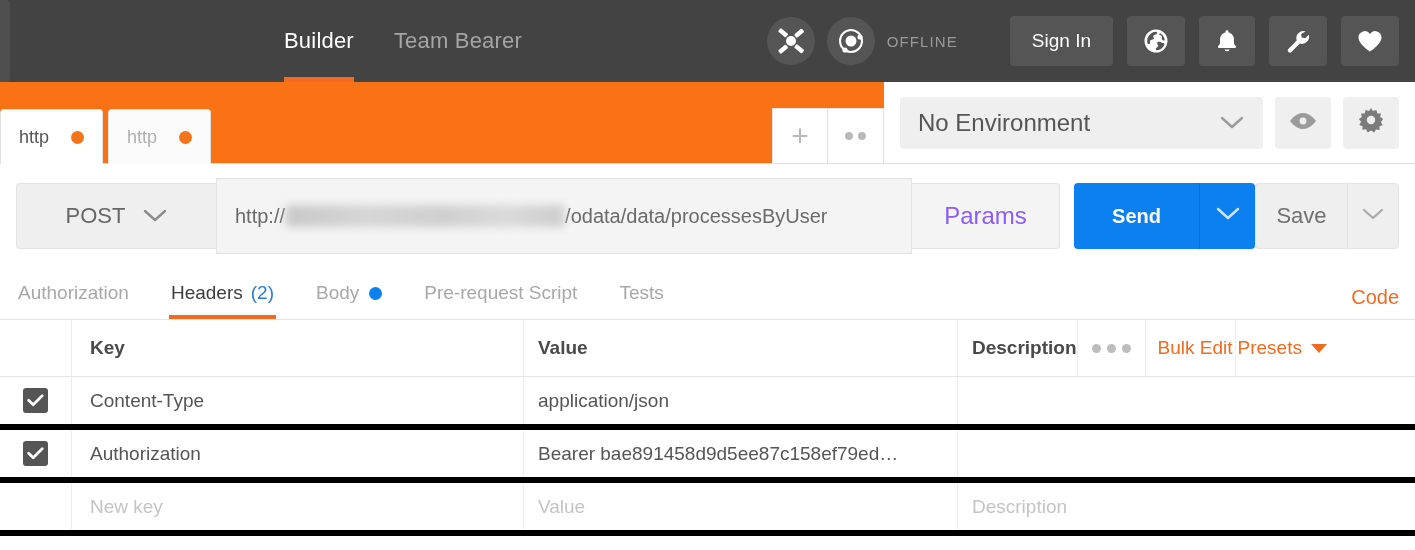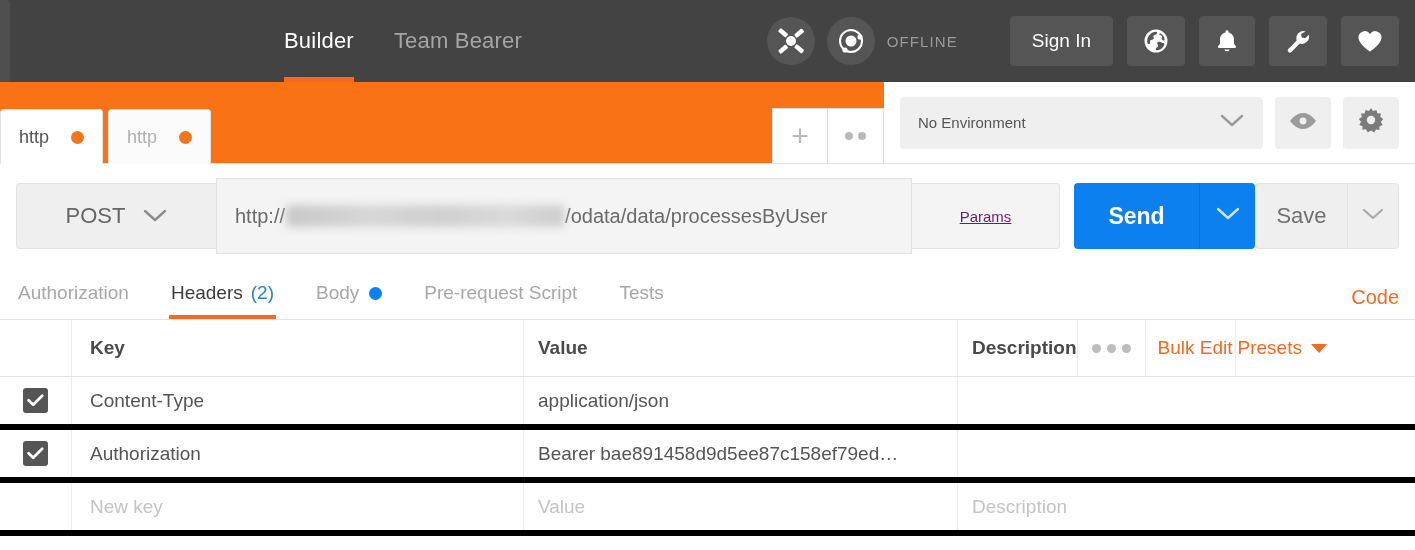--- a/index.html
+++ b/index.html
@@ -161,21 +161,21 @@
   }
   .env-select {
     flex:1;
     height:52px;
     background:#efefef;
     border-radius:4px;
     display:flex;
     align-items:center;
     justify-content:space-between;
     padding:0 18px;
-    font-size:15px;
+    font-size:24px;
     color:#555555;
     cursor:pointer;
   }
   .sq-btn {
     width:56px; height:52px;
     background:#efefef;
     border-radius:4px;
     display:flex; align-items:center; justify-content:center;
     cursor:pointer;
   }
@@ -226,30 +226,29 @@
     margin:0 1px;
     user-select:none;
   }
   .params-box {
     width:148px; height:66px;
     background:#f4f4f4;
     border:1px solid #e3e3e3;
     border-left:none;
     border-radius:0 4px 4px 0;
     display:flex; align-items:center; justify-content:center;
-    font-size:15px; color:#701a75;
-    cursor:pointer;
-    text-decoration:underline;
+    font-size:24px; color:#8b5cf6;
+    cursor:pointer;
   }
   .send-group { display:flex; margin-left:14px; }
   .send-btn {
     width:125px; height:66px;
     background:#0d80ef;
     color:#ffffff;
-    font-size:23px; font-weight:bold;
+    font-size:20px; font-weight:bold;
     display:flex; align-items:center; justify-content:center;
     border-radius:4px 0 0 4px;
     cursor:pointer;
   }
   .send-caret {
     width:56px; height:66px;
     background:#0d80ef;
     border-left:1px solid #0a6ecc;
     border-radius:0 4px 4px 0;
     display:flex; align-items:center; justify-content:center;

